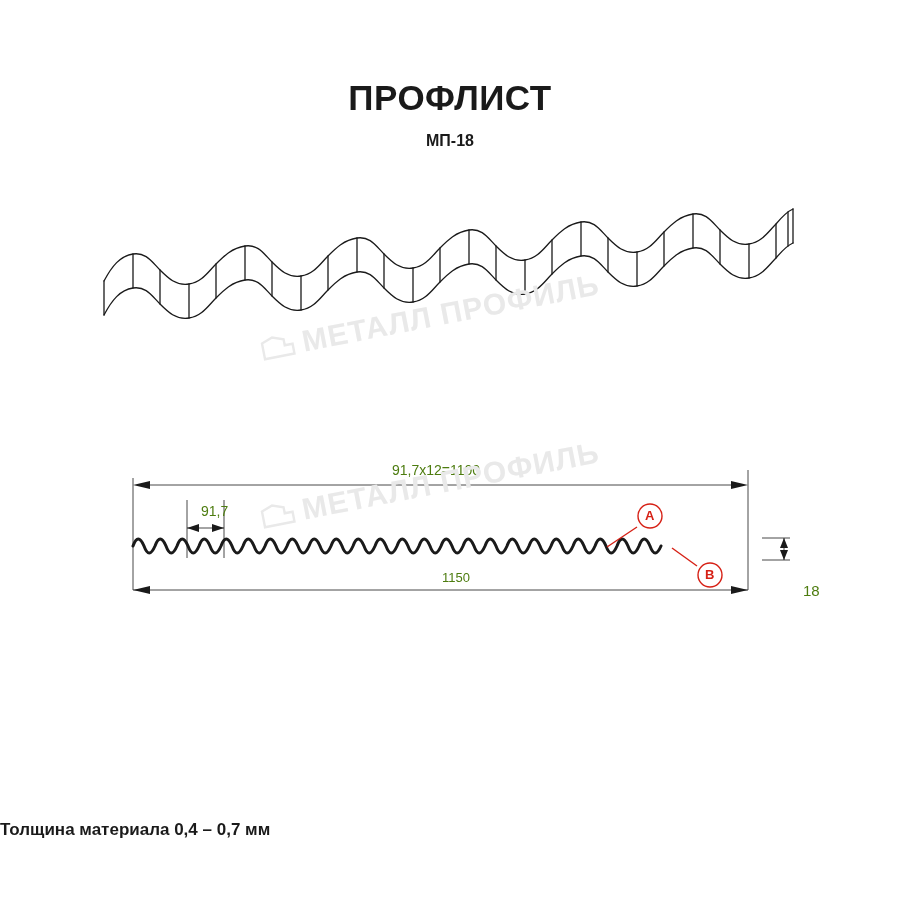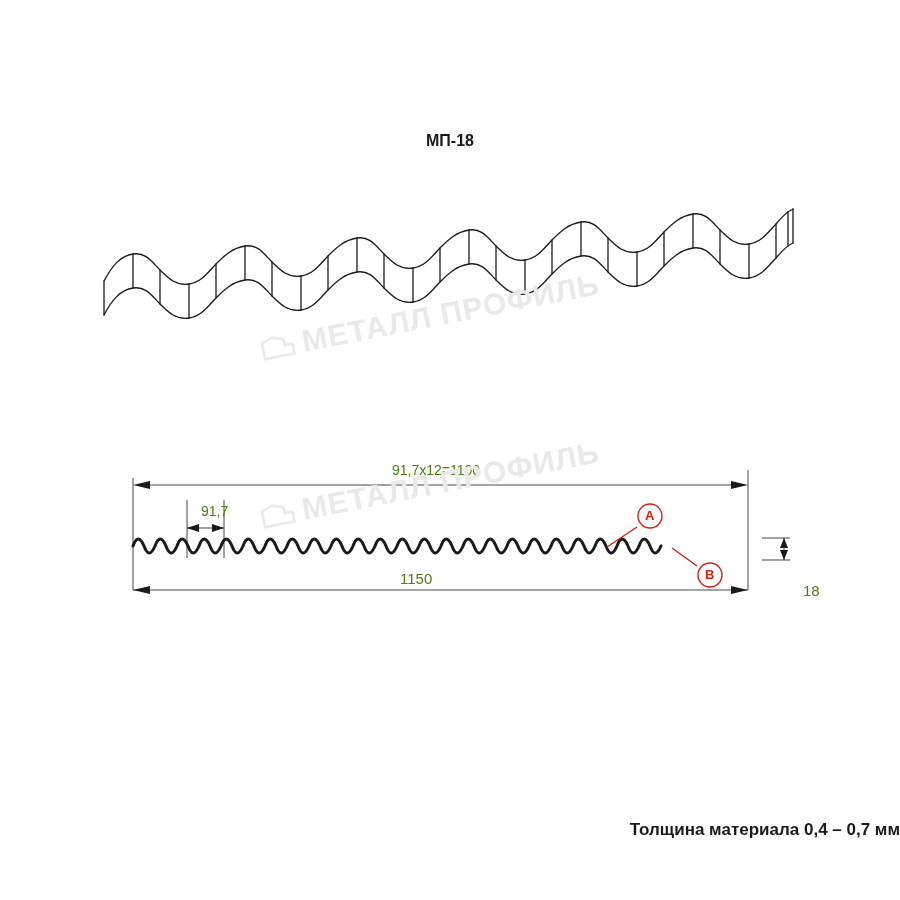--- a/index.html
+++ b/index.html
@@ -39,21 +39,21 @@
     text-align: center;
     font-size: 16px;
     font-weight: bold;
     color: #1a1a1a;
   }
   .footer {
     position: absolute;
     top: 820px;
     left: 0;
     width: 900px;
-    text-align: right;
+    text-align: left;
     font-size: 17px;
     font-weight: bold;
     color: #1a1a1a;
   }
   .drawing {
     position: absolute;
     top: 0;
     left: 0;
   }
   .wm {
@@ -91,20 +91,21 @@
     font-size: 13px;
     font-weight: bold;
     color: #d62015;
   }
 </style>
 </head>
 <body>
 
 <div class="page">
 
+  <div class="title">ПРОФЛИСТ</div>
   <div class="subtitle">МП-18</div>
 
   <svg class="drawing" width="900" height="900" viewBox="0 0 900 900">
     <g fill="none" stroke="#1a1a1a" stroke-width="1.3" stroke-linejoin="round" stroke-linecap="round">
 
       <path d="M104,315
                C112,300 120,290 133,288
                C146,286 152,296 160,304
                C168,312 176,320 189,318
                C202,316 208,306 216,298
@@ -247,21 +248,21 @@
 
       <g stroke="#d62015" stroke-width="1.4">
         <path d="M697,566 L672,548"></path>
         <circle cx="710" cy="575" r="12" fill="none"></circle>
       </g>
     </g>
   </svg>
 
   <div class="dimtext" style="left:392px; top:462px;">91,7х12=1100</div>
   <div class="dimtext" style="left:201px; top:503px;">91,7</div>
-  <div class="dimtext" style="left:400px; top:570px; font-size:15px;">1150</div>
+  <div class="dimtext" style="left:442px; top:570px; font-size:13px;">1150</div>
   <div class="dimtext" style="left:803px; top:582px; font-size:15px;">18</div>
 
   <div class="callout-label" style="left:645px; top:508px;">A</div>
   <div class="callout-label" style="left:705px; top:567px;">B</div>
 
   <div class="wm wm-1">
     <svg class="wm-logo" width="34" height="26" viewBox="0 0 34 26">
       <path d="M2,22 L2,6 L13,2 L24,6 L24,12 L32,12 L32,22 Z" fill="none" stroke="#e9e9e9" stroke-width="2.4"></path>
     </svg><span>МЕТАЛЛ ПРОФИЛЬ</span>
   </div>

